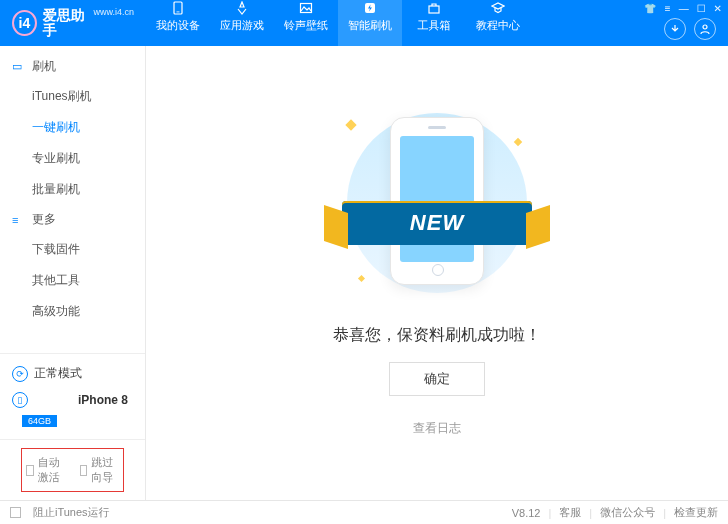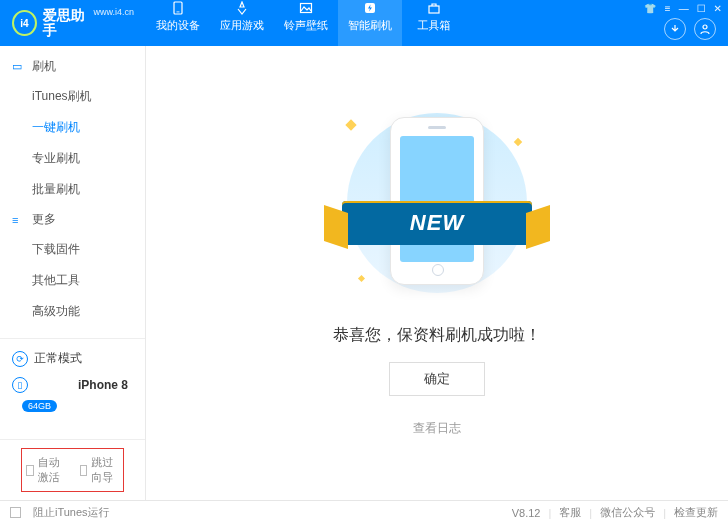--- a/index.html
+++ b/index.html
@@ -1,20 +1,20 @@
 <!DOCTYPE html>
 <html><head>
   <meta charset="utf-8">
   <style>
     * { margin: 0; padding: 0; box-sizing: border-box; }
     body { width: 728px; height: 524px; font-family: "Microsoft YaHei", Arial, sans-serif; font-size: 12px; overflow: hidden; background: #fff; }
     .app { width: 100%; height: 100%; display: flex; flex-direction: column; }
     .titlebar { height: 46px; background: #0085ff; display: flex; align-items: center; color: #fff; position: relative; }
     .logo-area { display: flex; align-items: center; padding: 0 12px; width: 146px; }
-    .logo-circle { width: 26px; height: 26px; border-radius: 50%; background: rgba(255,255,255,0); border: 2px solid #bef264; display: flex; align-items: center; justify-content: center; font-weight: bold; font-size: 10px; margin-right: 6px; }
+    .logo-circle { width: 26px; height: 26px; border-radius: 50%; background: rgba(255,255,255,0); border: 2px solid #f9a8d4; display: flex; align-items: center; justify-content: center; font-weight: bold; font-size: 14px; margin-right: 6px; }
     .brand { display: flex; flex-direction: row; line-height: 1.1; }
     .brand-name { font-size: 14px; font-weight: bold; }
     .brand-url { font-size: 9px; opacity: .85; }
     .top-tabs { display: flex; align-items: stretch; height: 100%; }
     .top-tab { width: 64px; display: flex; flex-direction: column; align-items: center; justify-content: flex-start; gap: 2px; cursor: pointer; }
     .top-tab.active { background: #2a9bff; }
     .top-tab .icon { width: 16px; height: 16px; display: flex; align-items: center; justify-content: center; }
     .top-tab .lbl { font-size: 11px; }
     .win-ctrls { position: absolute; top: 3px; right: 6px; display: flex; gap: 8px; font-size: 10px; }
     .win-ctrls span { cursor: pointer; opacity: .9; }
@@ -24,21 +24,21 @@
     .sidebar { width: 146px; border-right: 1px solid #e9e9e9; display: flex; flex-direction: column; }
     .side-scroll { flex: 1; overflow-y: auto; padding-top: 6px; }
     .side-section-head { display: flex; align-items: center; padding: 6px 12px; color: #555; font-size: 12px; }
     .side-section-head .glyph { width: 14px; color: #0085ff; font-size: 11px; margin-right: 6px; }
     .side-item { padding: 7px 10px 7px 32px; color: #555; cursor: pointer; font-size: 12px; }
     .side-item.active { color: #0085ff; }
     .side-bottom { border-top: 1px solid #eee; padding: 6px 0; }
     .mode-row, .device-row { display: flex; align-items: center; padding: 5px 12px; gap: 6px; color: #444; }
     .mini-circle { width: 16px; height: 16px; border-radius: 50%; border: 1.5px solid #0085ff; display: flex; align-items: center; justify-content: center; font-size: 9px; color: #0085ff; }
     .device-name { font-weight: 600; color: #333; font-size: 12px; padding-left: 44px; }
-    .badge { display: inline-block; background: #0085ff; color: #fff; font-size: 9px; padding: 1px 6px; border-radius: 6px; margin-left: 22px; margin-bottom: 21px; }
+    .badge { display: inline-block; background: #0085ff; color: #fff; font-size: 9px; padding: 1px 6px; border-radius: 0; margin-left: 22px; margin-bottom: 6px; }
     .check-area { border-top: 1px solid #eee; padding: 8px 21px; }
     .red-box { border: 1.5px solid #e53935; padding: 6px 4px; display: flex; gap: 14px; }
     .chk { display: flex; align-items: center; gap: 4px; color: #888; font-size: 11px; cursor: pointer; }
     .chk .box { width: 11px; height: 11px; border: 1px solid #bbb; background: #fff; }
     .content { flex: 1; display: flex; flex-direction: column; overflow: hidden; }
     .canvas { flex: 1; display: flex; flex-direction: column; align-items: center; justify-content: center; gap: 16px; }
     .illus { width: 260px; height: 200px; position: relative; display: flex; align-items: center; justify-content: center; }
     .round-bg { width: 180px; height: 180px; border-radius: 50%; background: linear-gradient(180deg,#cfeeff,#eaf6ff); position: absolute; top: 4px; }
     .spark { position: absolute; width: 8px; height: 8px; background: #ffd257; transform: rotate(45deg); }
     .phone { position: absolute; width: 94px; height: 168px; background: #fff; border-radius: 14px; top: 8px; box-shadow: 0 4px 14px rgba(0,0,0,.08); border: 1px solid #e6e6e6; }
@@ -110,20 +110,29 @@
       </div>
       <div class="top-tab">
         <span class="icon">
             <svg width="14" height="14" viewBox="0 0 14 14">
               <rect x="2" y="5" width="10" height="7" fill="none" stroke="#fff" stroke-width="1.2"></rect>
               <path d="M5 5 V3 H9 V5" fill="none" stroke="#fff" stroke-width="1.2"></path>
             </svg>
           </span>
         <span class="lbl">工具箱</span>
       </div>
+      <div class="top-tab">
+        <span class="icon">
+            <svg width="14" height="14" viewBox="0 0 14 14">
+              <path d="M1 5 L7 2 L13 5 L7 8 Z" fill="none" stroke="#fff" stroke-width="1.2"></path>
+              <path d="M4 7 V10 L7 11.5 L10 10 V7" fill="none" stroke="#fff" stroke-width="1.2"></path>
+            </svg>
+          </span>
+        <span class="lbl">教程中心</span>
+      </div>
     </div>
     <div class="win-ctrls">
       <span>👕</span>
       <span>≡</span>
       <span>—</span>
       <span>☐</span>
       <span>✕</span>
     </div>
     <div class="right-icons">
       <div class="circle-btn">

